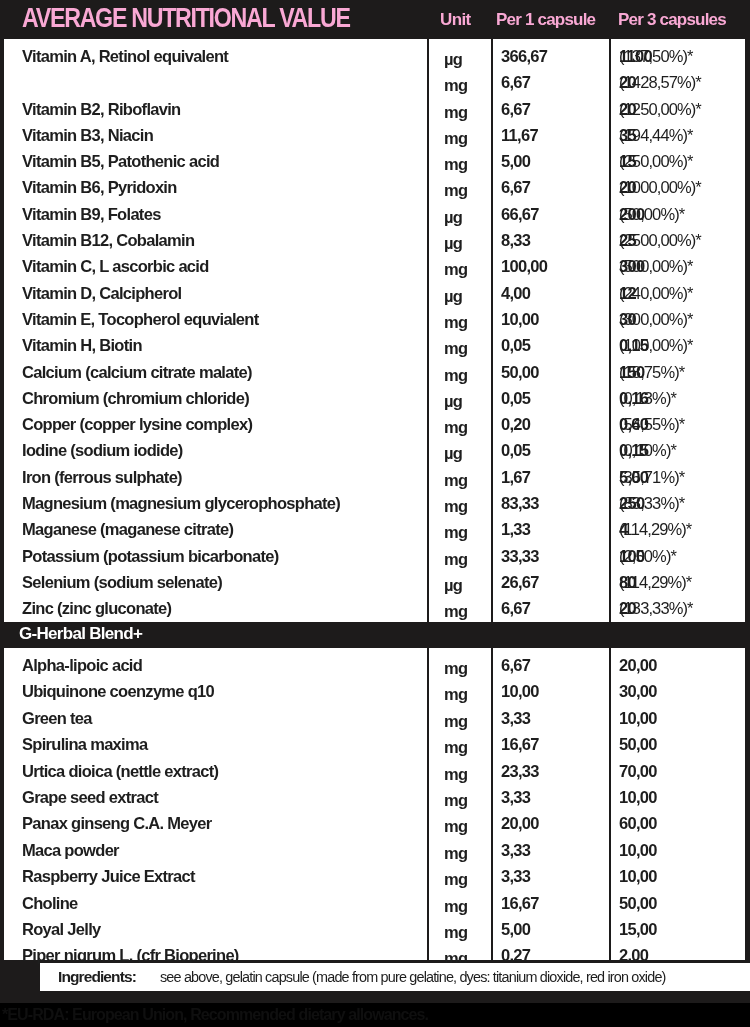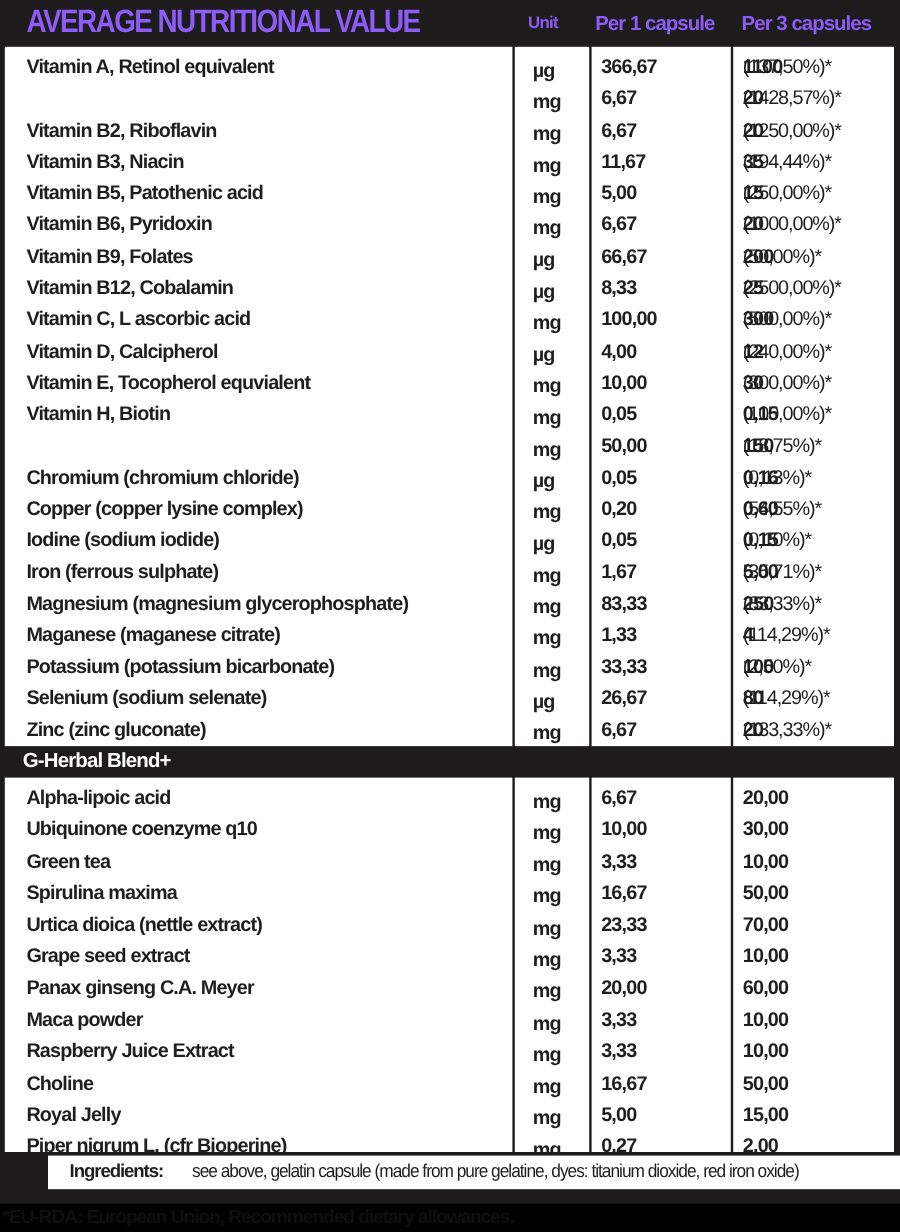--- a/index.html
+++ b/index.html
@@ -8,28 +8,28 @@
       background: #000;
       font-family: "Liberation Sans", sans-serif;
       position: relative;
     }
     .frame {
       position: absolute; left: 0; top: 0; width: 750px; height: 1003px;
       background: #1d1b1b;
     }
     .header {
       position: absolute; left: 0; top: 0; width: 750px; height: 39px;
-      color: #8b5cf6; font-weight: bold;
+      color: #f9a8d4; font-weight: bold;
     }
     .header .title {
       position: absolute; left: 22px; top: 3px;
       font-size: 27px; letter-spacing: -1.5px; transform: scaleX(0.86); transform-origin: left center;
       white-space: nowrap;
     }
-    .header .h-unit { position: absolute; left: 440px; top: 10px; font-size: 14px; letter-spacing: -0.6px; }
+    .header .h-unit { position: absolute; left: 440px; top: 10px; font-size: 17px; letter-spacing: -0.6px; }
     .header .h-per1 { position: absolute; left: 496px; top: 10px; font-size: 17px; letter-spacing: -0.8px; }
     .header .h-per3 { position: absolute; left: 618px; top: 10px; font-size: 17px; letter-spacing: -0.8px; text-align: right; }
 
     .section {
       position: absolute; left: 4px; width: 741px;
     }
     .sec1 { top: 39px; height: 583px; padding-left: 29px; }
     .sec2 { top: 648px; height: 312px; }
     .col {
       position: absolute; top: 0; bottom: 0; background: #fff;
@@ -196,20 +196,21 @@
         <div class="row">
           <span class="name">Vitamin H, Biotin</span>
           <span class="unit">mg</span>
           <span class="p1">0,05</span>
           <span class="p3">
             <span class="amt">0,15</span> 
             <span class="pct">(100,00%)*</span>
           </span>
         </div>
         <div class="row">
+          <span class="name">Calcium (calcium citrate malate)</span>
           <span class="unit">mg</span>
           <span class="p1">50,00</span>
           <span class="p3">
             <span class="amt">150</span> 
             <span class="pct">(18,75%)*</span>
           </span>
         </div>
         <div class="row">
           <span class="name">Chromium (chromium chloride)</span>
           <span class="unit">µg</span>

